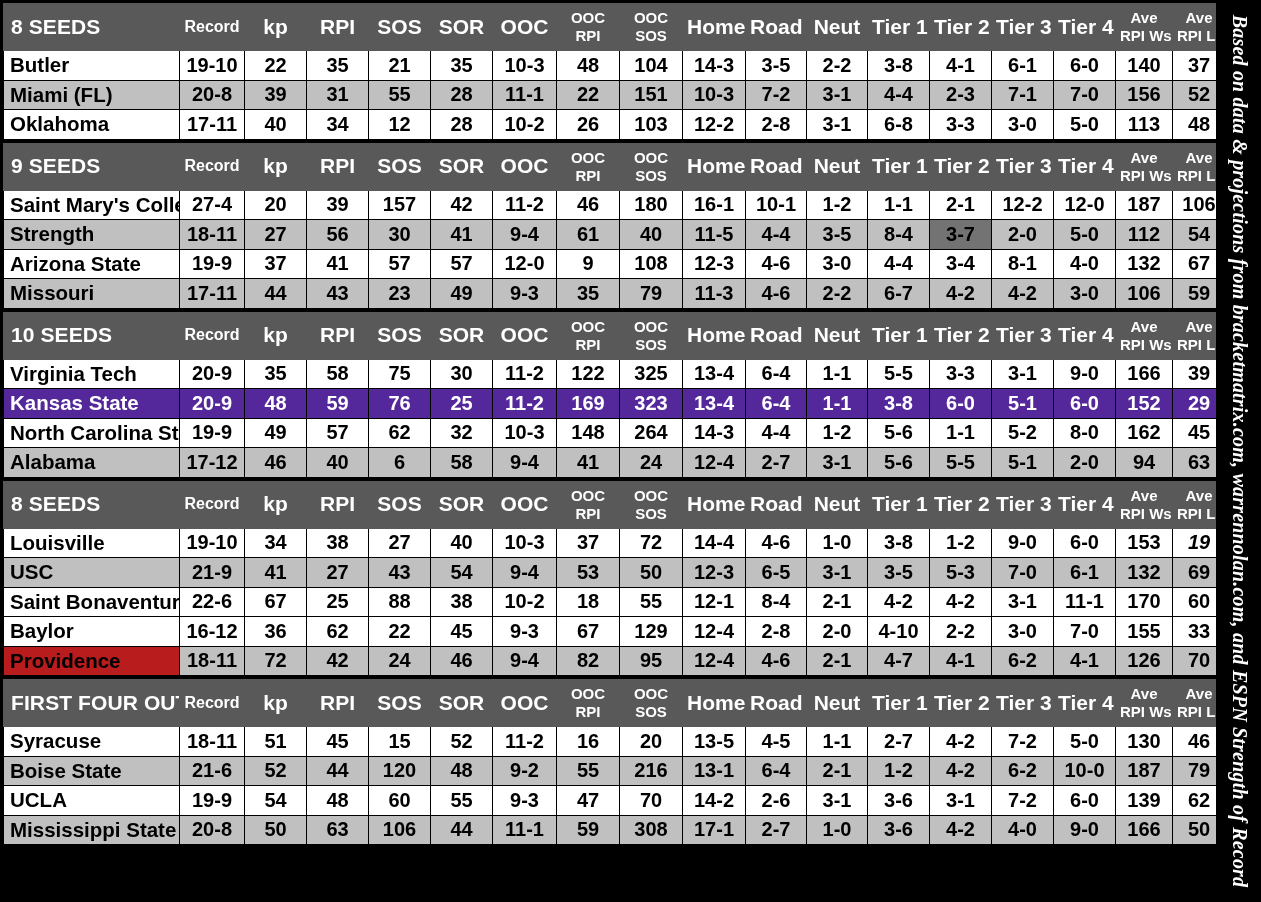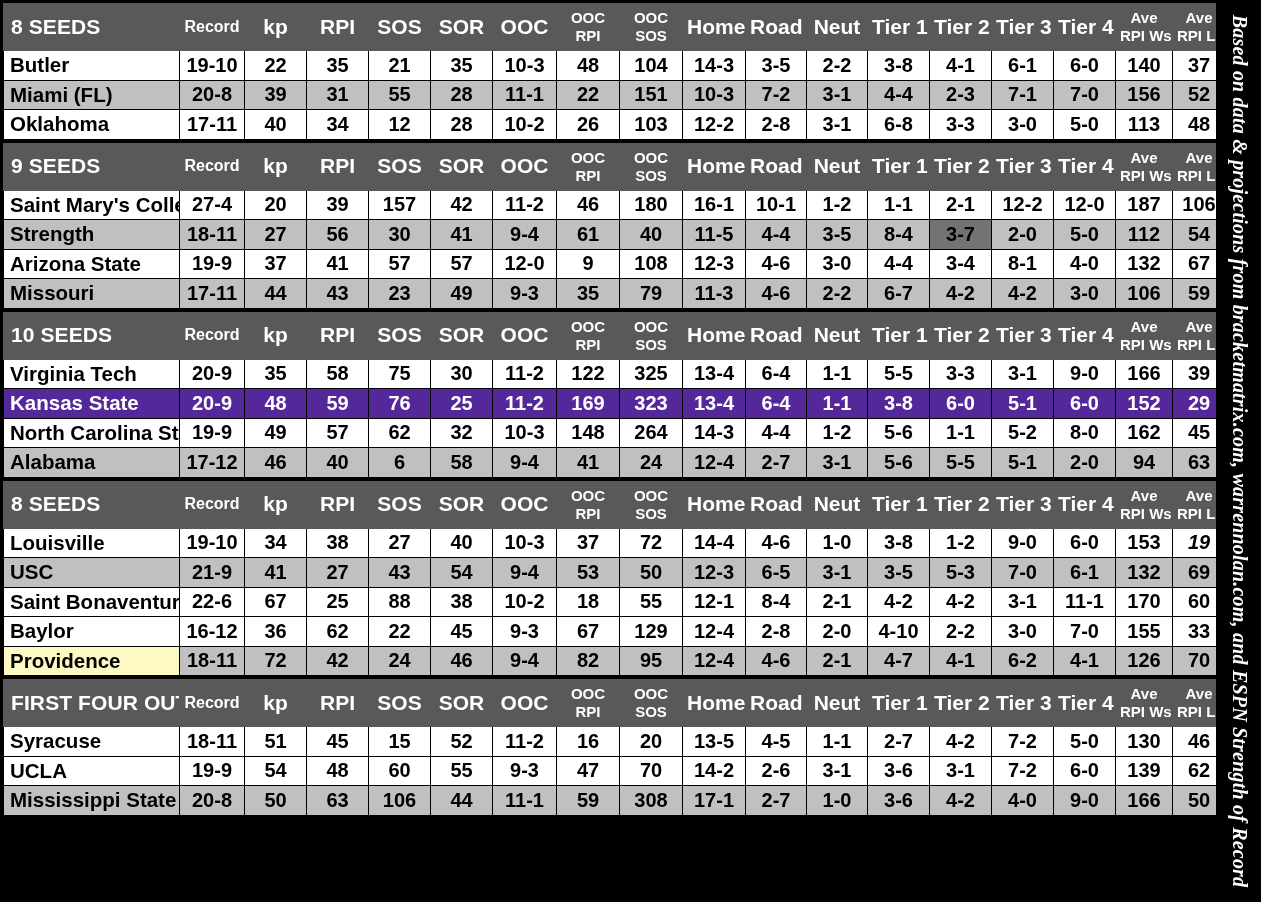--- a/index.html
+++ b/index.html
@@ -630,21 +630,21 @@
             <td style="background: rgb(255, 255, 255);">2-8</td>
             <td style="background: rgb(255, 255, 255);">2-0</td>
             <td style="background: rgb(255, 255, 255);">4-10</td>
             <td style="background: rgb(255, 255, 255);">2-2</td>
             <td style="background: rgb(255, 255, 255);">3-0</td>
             <td style="background: rgb(255, 255, 255);">7-0</td>
             <td style="background: rgb(255, 255, 255);">155</td>
             <td style="background: rgb(255, 255, 255);">33</td>
           </tr>
           <tr class="data alt">
-            <td class="team" style="background: #fef9c3;">Providence</td>
+            <td class="team" style="background: #b91c1c;">Providence</td>
             <td style="background: rgb(192, 192, 192);">18-11</td>
             <td style="background: rgb(192, 192, 192);">72</td>
             <td style="background: rgb(192, 192, 192);">42</td>
             <td style="background: rgb(192, 192, 192);">24</td>
             <td style="background: rgb(192, 192, 192);">46</td>
             <td style="background: rgb(192, 192, 192);">9-4</td>
             <td style="background: rgb(192, 192, 192);">82</td>
             <td style="background: rgb(192, 192, 192);">95</td>
             <td style="background: rgb(192, 192, 192);">12-4</td>
             <td style="background: rgb(192, 192, 192);">4-6</td>
@@ -711,20 +711,40 @@
             <td style="background: rgb(255, 255, 255);">20</td>
             <td style="background: rgb(255, 255, 255);">13-5</td>
             <td style="background: rgb(255, 255, 255);">4-5</td>
             <td style="background: rgb(255, 255, 255);">1-1</td>
             <td style="background: rgb(255, 255, 255);">2-7</td>
             <td style="background: rgb(255, 255, 255);">4-2</td>
             <td style="background: rgb(255, 255, 255);">7-2</td>
             <td style="background: rgb(255, 255, 255);">5-0</td>
             <td style="background: rgb(255, 255, 255);">130</td>
             <td style="background: rgb(255, 255, 255);">46</td>
+          </tr>
+          <tr class="data alt">
+            <td class="team" style="background: rgb(192, 192, 192);">Boise State</td>
+            <td style="background: rgb(192, 192, 192);">21-6</td>
+            <td style="background: rgb(192, 192, 192);">52</td>
+            <td style="background: rgb(192, 192, 192);">44</td>
+            <td style="background: rgb(192, 192, 192);">120</td>
+            <td style="background: rgb(192, 192, 192);">48</td>
+            <td style="background: rgb(192, 192, 192);">9-2</td>
+            <td style="background: rgb(192, 192, 192);">55</td>
+            <td style="background: rgb(192, 192, 192);">216</td>
+            <td style="background: rgb(192, 192, 192);">13-1</td>
+            <td style="background: rgb(192, 192, 192);">6-4</td>
+            <td style="background: rgb(192, 192, 192);">2-1</td>
+            <td style="background: rgb(192, 192, 192);">1-2</td>
+            <td style="background: rgb(192, 192, 192);">4-2</td>
+            <td style="background: rgb(192, 192, 192);">6-2</td>
+            <td style="background: rgb(192, 192, 192);">10-0</td>
+            <td style="background: rgb(192, 192, 192);">187</td>
+            <td style="background: rgb(192, 192, 192);">79</td>
           </tr>
           <tr class="data">
             <td class="team" style="background: rgb(255, 255, 255);">UCLA</td>
             <td style="background: rgb(255, 255, 255);">19-9</td>
             <td style="background: rgb(255, 255, 255);">54</td>
             <td style="background: rgb(255, 255, 255);">48</td>
             <td style="background: rgb(255, 255, 255);">60</td>
             <td style="background: rgb(255, 255, 255);">55</td>
             <td style="background: rgb(255, 255, 255);">9-3</td>
             <td style="background: rgb(255, 255, 255);">47</td>

